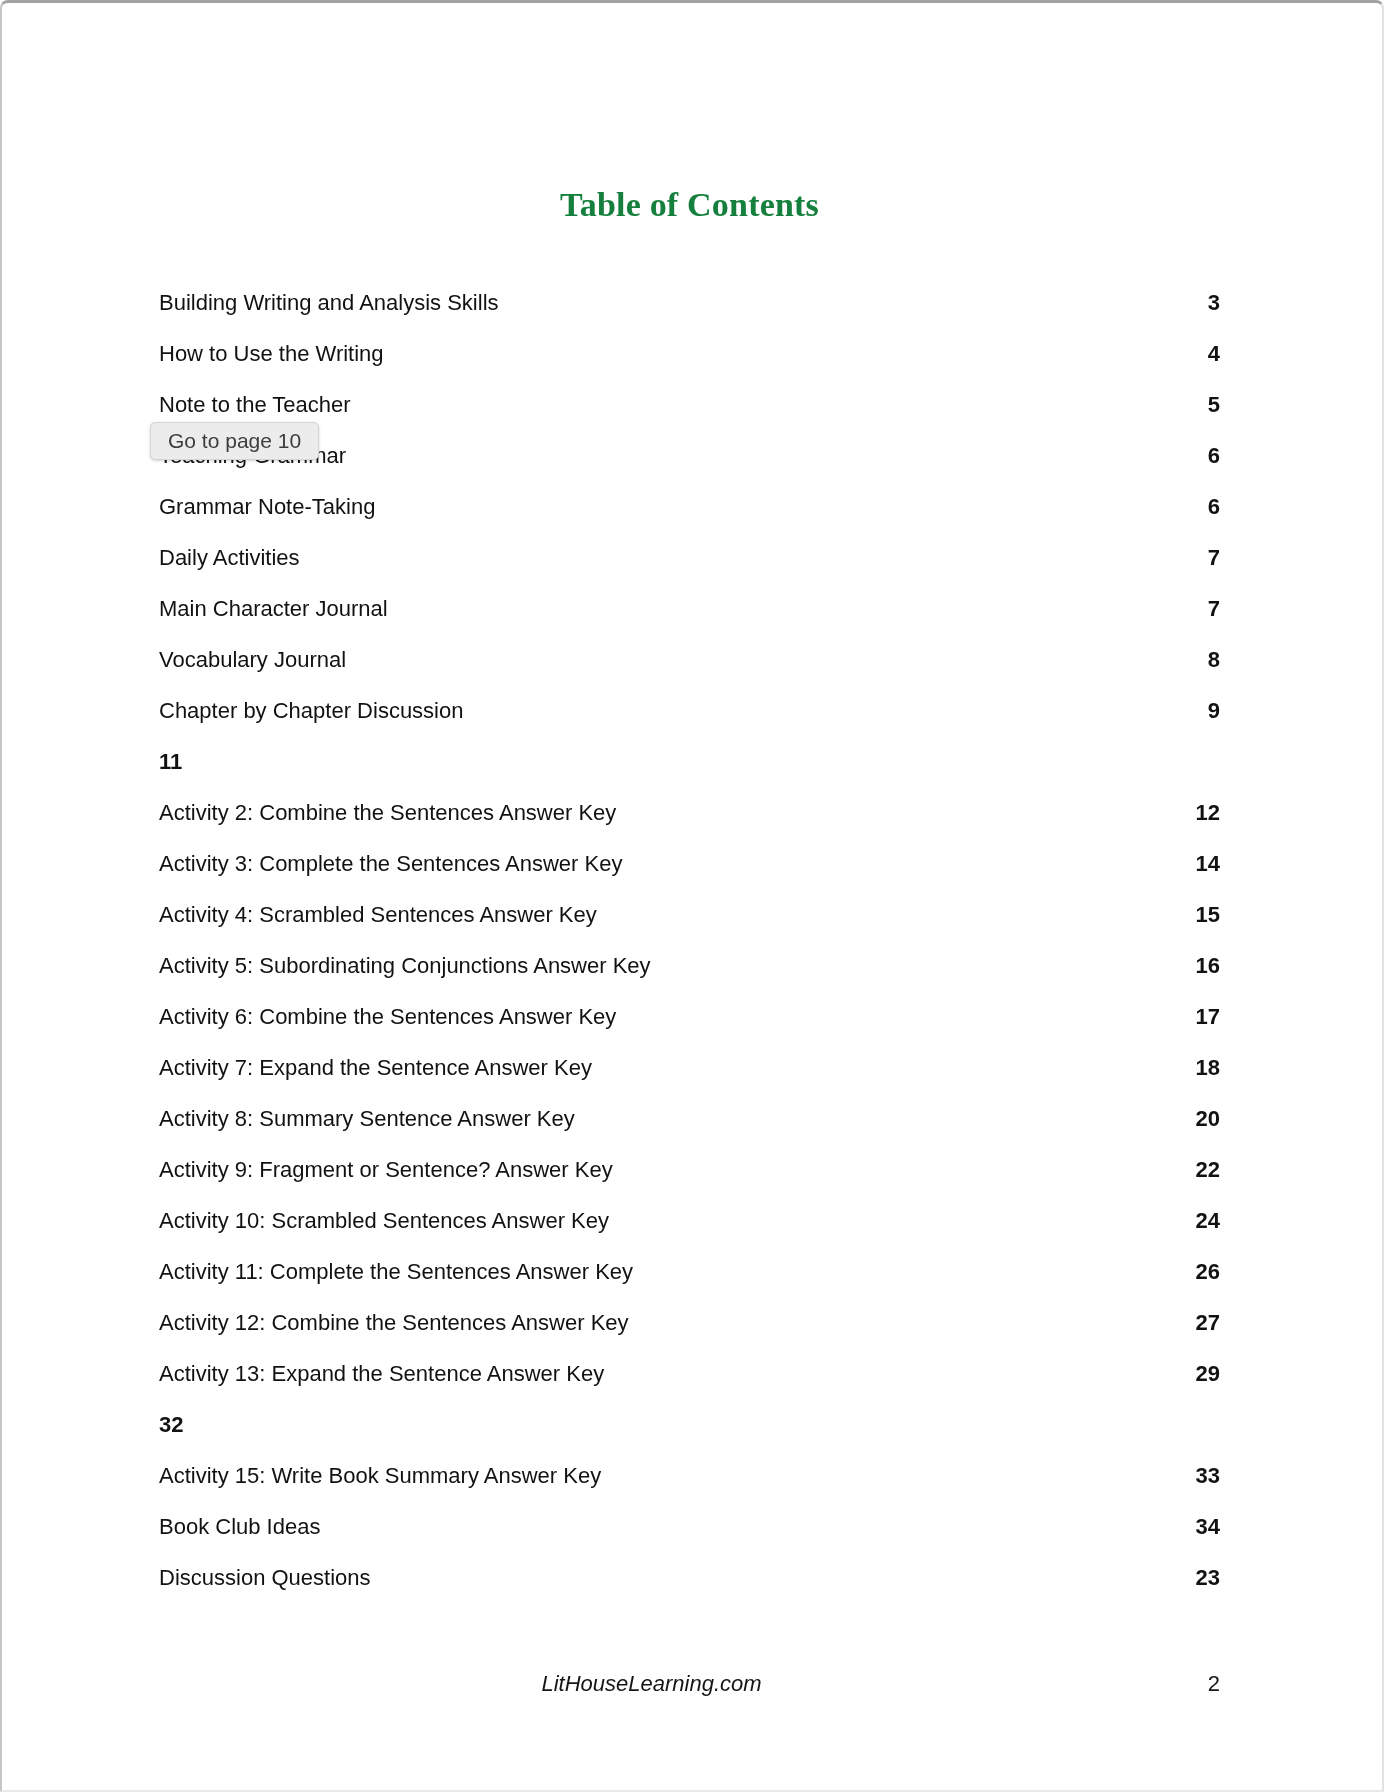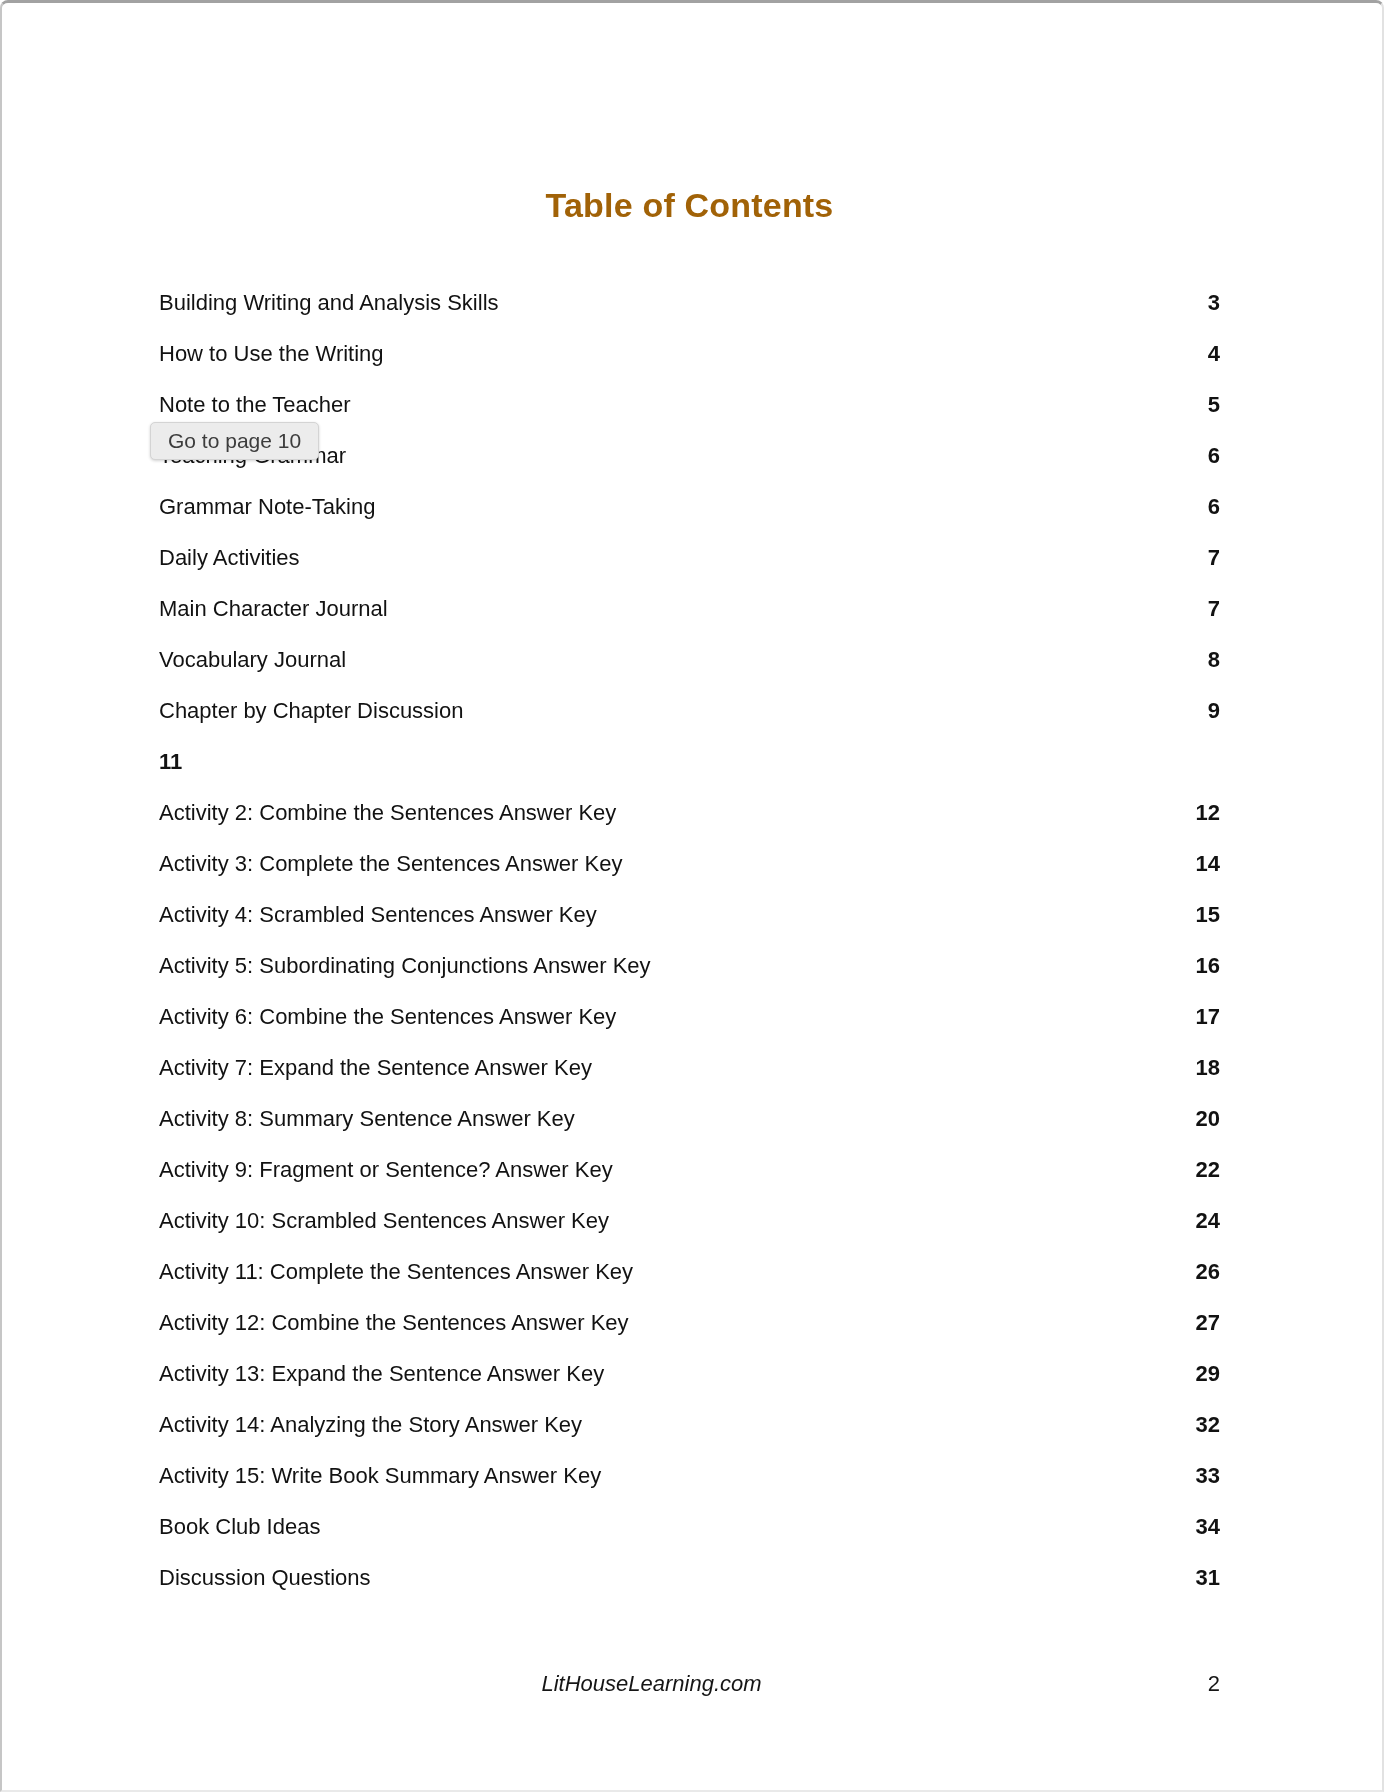--- a/index.html
+++ b/index.html
@@ -24,22 +24,23 @@
     border-radius: 8px 8px 0 0;
   }
   .doc-title {
     position: absolute;
     top: 160px;
     left: 157px;
     width: 1061px;
     text-align: center;
     font-size: 34px;
     font-weight: bold;
-    color: #a16207;
+    color: #15803d;
     letter-spacing: 0.2px;
+    font-family: Liberation Serif, serif;
   }
   .toc {
     position: absolute;
     top: 274px;
     left: 157px;
     width: 1061px;
     text-align: right;
   }
   .toc-row {
     height: 51px;
@@ -205,37 +206,36 @@
     <span class="toc-label">Activity 12: Combine the Sentences Answer Key</span>
     <span class="toc-page">27</span>
   </div>
 
   <div class="toc-row">
     <span class="toc-label">Activity 13: Expand the Sentence Answer Key</span>
     <span class="toc-page">29</span>
   </div>
 
   <div class="toc-row">
-    <span class="toc-label">Activity 14: Analyzing the Story Answer Key</span>
     <span class="toc-page">32</span>
   </div>
 
   <div class="toc-row">
     <span class="toc-label">Activity 15: Write Book Summary Answer Key</span>
     <span class="toc-page">33</span>
   </div>
 
   <div class="toc-row">
     <span class="toc-label">Book Club Ideas</span>
     <span class="toc-page">34</span>
   </div>
 
   <div class="toc-row">
     <span class="toc-label">Discussion Questions</span>
-    <span class="toc-page">31</span>
+    <span class="toc-page">23</span>
   </div>
 </div>
 
   <div class="tooltip">Go to page 10</div>
 
   <div class="footer">
     <span class="footer-site">LitHouseLearning.com</span>
     <span class="footer-page">2</span>
   </div>
 

